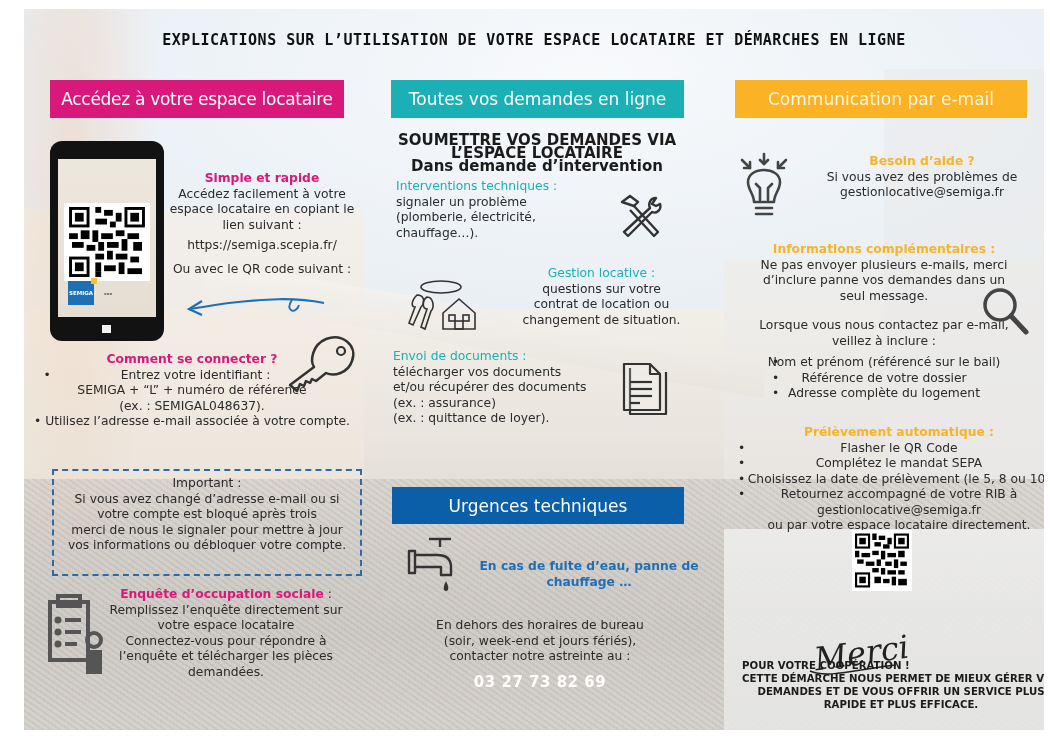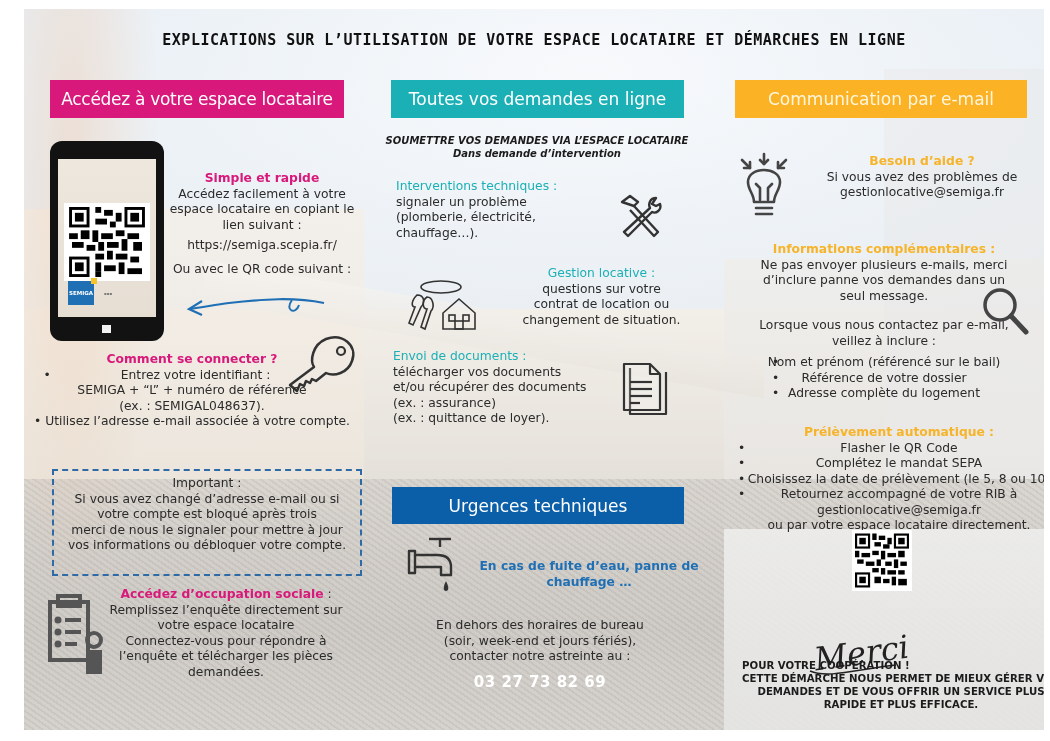--- a/index.html
+++ b/index.html
@@ -46,21 +46,21 @@
   .banner.teal { left:367px; top:71px; width:293px; background:#1ab0b6; }
   .banner.amber { left:711px; top:71px; width:292px; background:#fbb224; color:#fff6de; }
   .banner.blue { left:368px; top:478px; width:292px; height:37px; background:#0b5fa9; }
 
   .txt { position:absolute; font-size:12.3px; line-height:15.5px; color:#2b2b2b; }
   .center { text-align:center; }
   .h-pink { color:#d8187a; font-weight:bold; }
   .h-teal { color:#1ab0b6; font-weight:normal; }
   .h-amber { color:#f6b42a; font-weight:bold; }
   .h-blue { color:#1f6fb5; font-weight:bold; }
-  .sub-caps { font-weight:bold; font-size:10px; color:#1b1b1b;font-style:italic; }
+  .sub-caps { font-weight:bold; font-size:15px; color:#1b1b1b; }
   .blk { display:block; }
 
   
   .phone { position:absolute; left:26px; top:132px; width:114px; height:200px;
     background:#121212; border-radius:12px; }
   .phone .screen { position:absolute; left:8px; top:18px; width:98px; height:158px;
     background: linear-gradient(180deg,#eee7de,#e6ded3); }
   .phone .home { position:absolute; left:52px; top:184px; width:9px; height:8px; background:#f2f2f2; }
   .qr { position:absolute; background:#fff; padding:4px; }
   .qr svg { display:block; }
@@ -193,21 +193,21 @@
       <rect x="19" y="24" width="16" height="4" fill="#555"></rect>
     <circle cx="12" cy="38" r="3.5" fill="#555"></circle>
       <rect x="19" y="36" width="16" height="4" fill="#555"></rect>
     <circle cx="12" cy="50" r="3.5" fill="#555"></circle>
       <rect x="19" y="48" width="12" height="4" fill="#555"></rect>
     <circle cx="48" cy="46" r="7" fill="none" stroke="#555" stroke-width="4"></circle>
     <rect x="40" y="56" width="16" height="24" fill="#555"></rect>
   </svg>
 
   <div class="txt center" style="left:72px; top:578px; width:260px;">
-    <span class="blk"><span class="h-pink">Accédez d’occupation sociale</span><span> :</span></span>
+    <span class="blk"><span class="h-pink">Enquête d’occupation sociale</span><span> :</span></span>
     <span class="blk">Remplissez l’enquête directement sur</span>
     <span class="blk">votre espace locataire</span>
     <span class="blk">Connectez-vous pour répondre à</span>
     <span class="blk">l’enquête et télécharger les pièces</span>
     <span class="blk">demandées.</span>
   </div>
 
   <div class="txt center" style="left:358px; top:125px; width:310px; line-height:13px;">
     <span class="blk sub-caps">SOUMETTRE VOS DEMANDES VIA L’ESPACE LOCATAIRE</span>
     <span class="blk sub-caps">Dans demande d’intervention</span>

